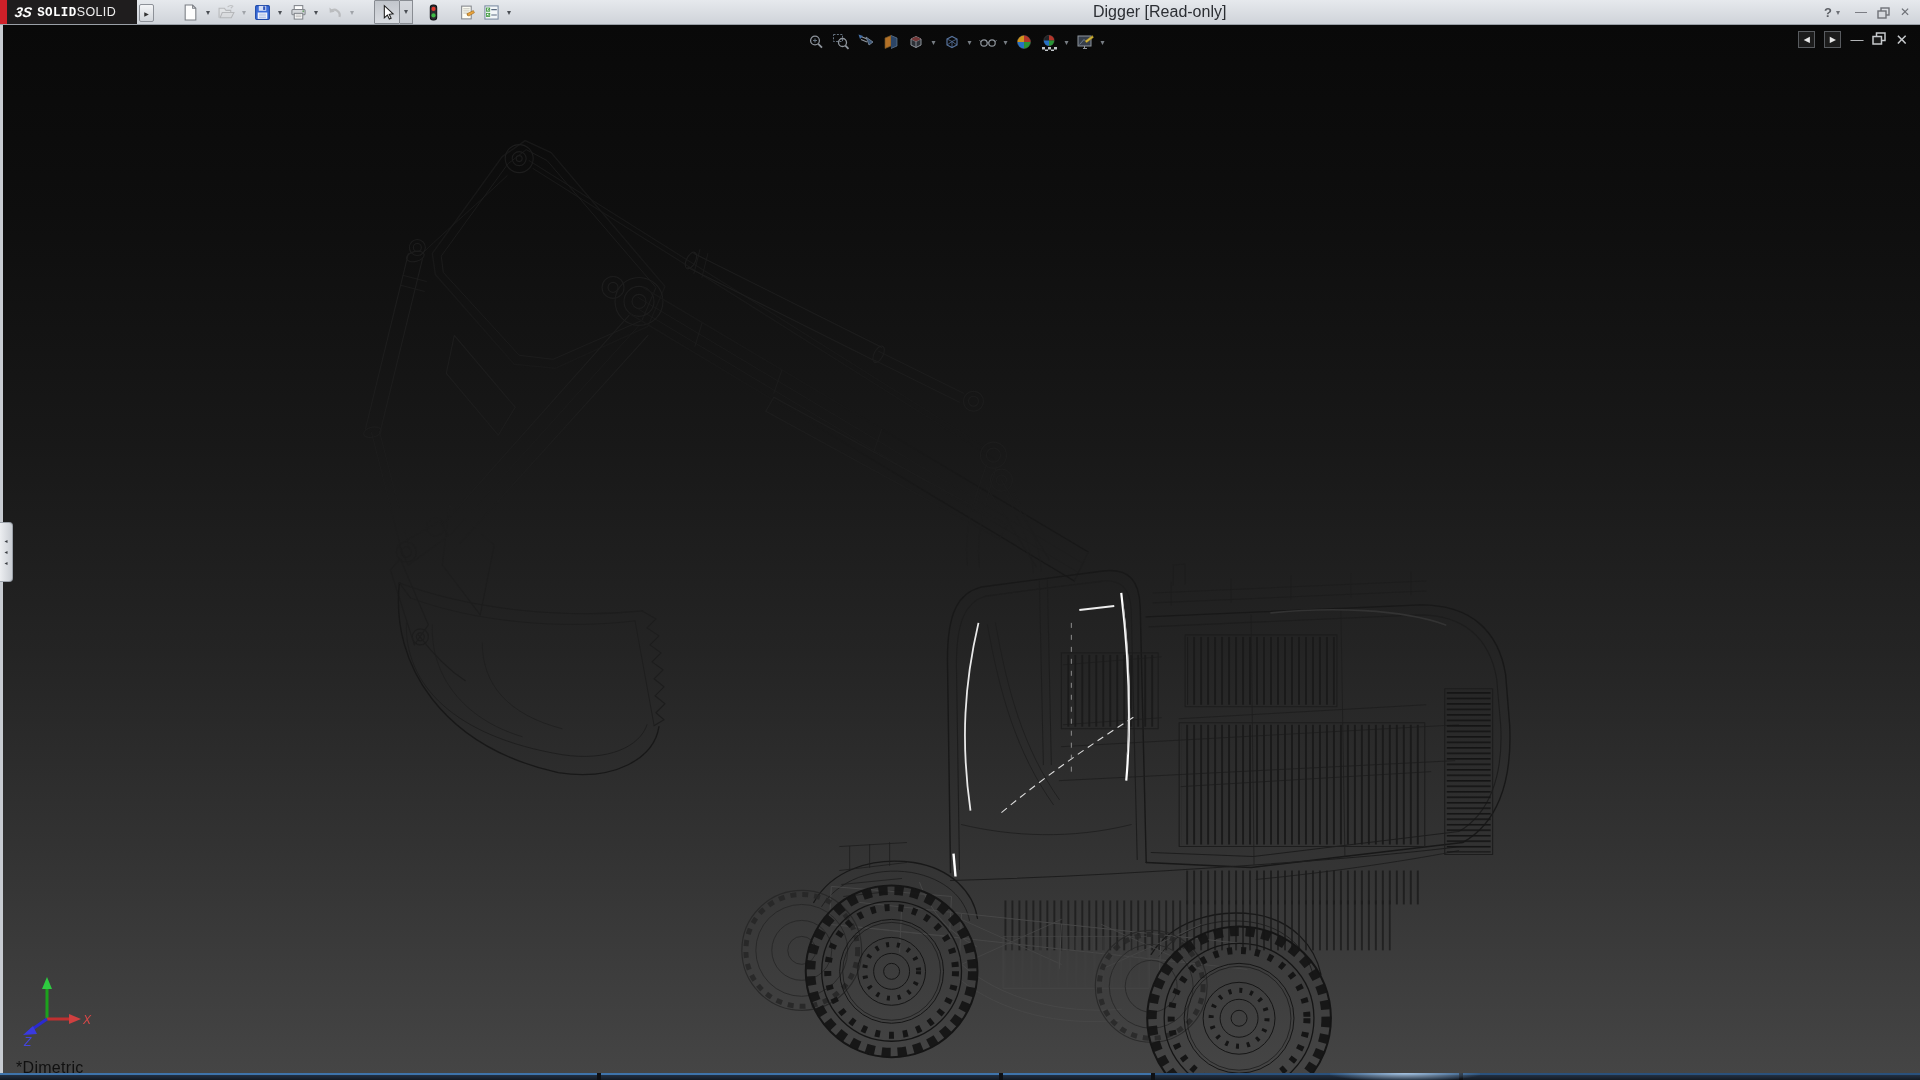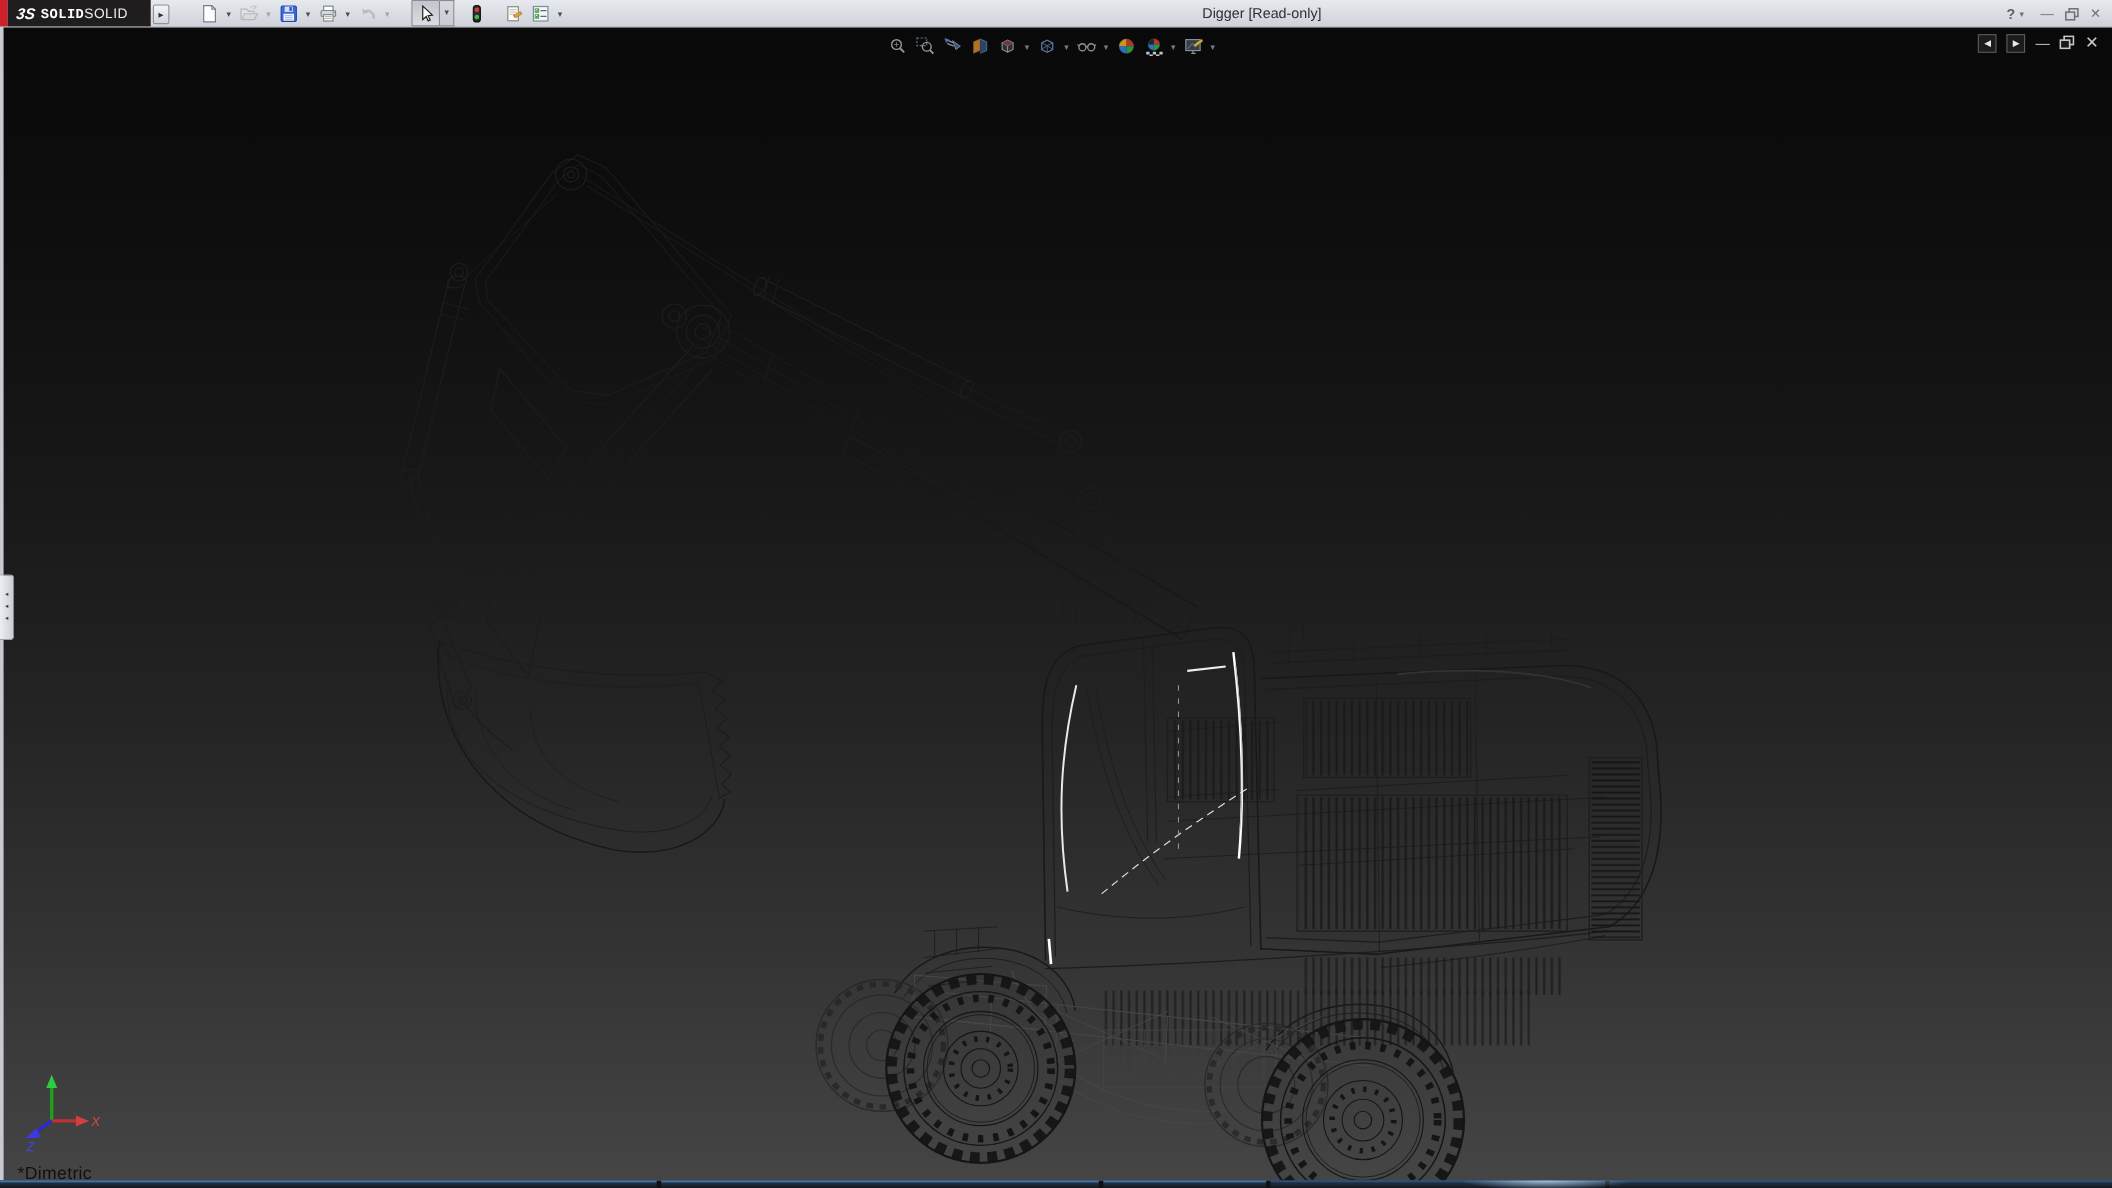--- a/index.html
+++ b/index.html
@@ -17,21 +17,21 @@
     border:1px solid #8d9198;border-radius:2px;font-size:6px;color:#333;display:flex;align-items:center;justify-content:center;cursor:default;}
   .std-toolbar{display:flex;align-items:center;margin-left:24px;}
   .tb-btn{width:24px;height:22px;display:flex;align-items:center;justify-content:center;}
   .tb-btn svg{width:17px;height:17px;}
   .tb-btn.disabled{opacity:.45;filter:grayscale(1);}
   .tb-caret{width:12px;font-size:8px;color:#4a4e54;text-align:center;}
   .tb-caret.disabled{opacity:.4;}
   .tb-gap{width:16px;}
   .tool-pressed{background:linear-gradient(#c2c6cc,#d9dce1);border:1px solid #888c92;border-radius:1px;}
   .tool-pressed-caret{border:1px solid #888c92;border-left:none;height:22px;line-height:22px;background:linear-gradient(#d6d9de,#c8ccd2);}
-  .win-title{position:absolute;left:1093px;top:0;height:16px;line-height:24px;font-size:13px;color:#2b2e33;}
+  .win-title{position:absolute;left:1093px;top:0;height:16px;line-height:24px;font-size:16px;color:#2b2e33;}
   .tb-right{position:absolute;right:6px;top:0;height:24px;display:flex;align-items:center;gap:4px;color:#6e7177;}
   .help-glyph{font-size:13px;font-weight:bold;color:#5c5f65;}
   .help-caret{font-size:8px;color:#6e7177;margin-right:8px;}
   .win-ctl{width:18px;text-align:center;font-size:12px;color:#6e7177;}
   .win-ctl svg{vertical-align:middle;}
   
   .viewport{position:relative;height:1048px;border-left:3px solid #c7cbd1;box-sizing:border-box;
     background:linear-gradient(180deg,#090909 0%,#0e0e0e 18%,#181818 40%,#242424 60%,#323232 78%,#3e3e3e 92%,#454545 100%);}
   .model{position:absolute;left:0;top:0;width:100%;height:100%;}
   

